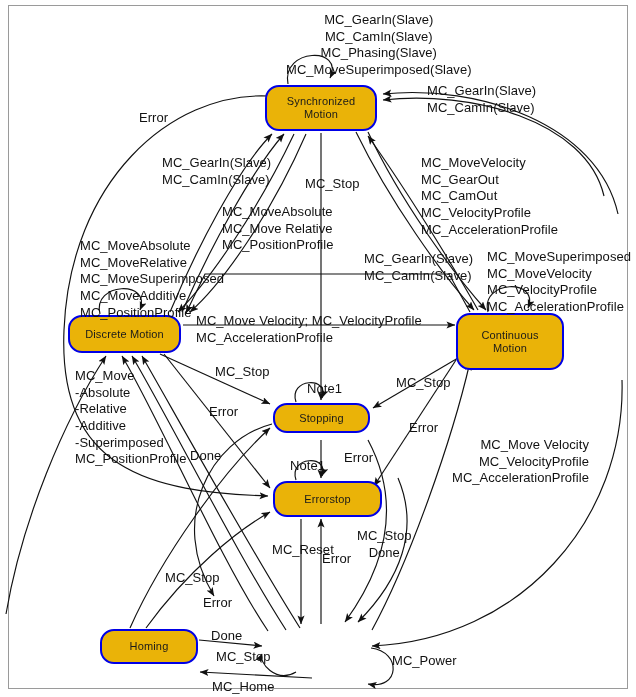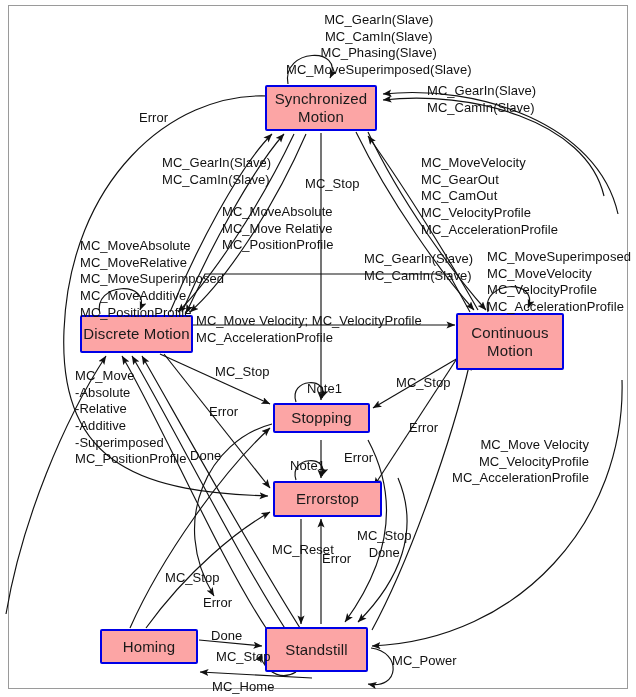--- a/index.html
+++ b/index.html
@@ -29,28 +29,28 @@
     position: absolute;
     left: 0;
     top: 0;
     width: 636px;
     height: 697px;
   }
   .state-box {
     position: absolute;
     box-sizing: border-box;
     border: 2.5px solid #0000e6;
-    border-radius: 2px;
-    background: #fca5a5;
+    border-radius: 14px;
+    background: #eab308;
     display: flex;
     align-items: center;
     justify-content: center;
     text-align: center;
     color: #1a1a1a;
-    font-size: 15px;
+    font-size: 11px;
     line-height: 1.18;
     letter-spacing: .15px;
   }
   .edge-label {
     position: absolute;
     color: #111111;
     font-size: 13px;
     line-height: 1.28;
     white-space: pre;
     letter-spacing: .05px;
@@ -143,32 +143,31 @@
 
       <path d="M371,648 C402,652 400,690 368,684"></path>
 
       <path d="M622,380 C626,520 520,640 372,646"></path>
     </g>
   </svg>
 
   <div class="state-box" style="left: 265px; top: 85px; width: 112px; height: 46px; white-space: pre;">Synchronized
 Motion</div>
 
-  <div class="state-box" style="left: 68px; top: 315px; width: 113px; height: 38px; white-space: pre; margin-left: 12px;">Discrete Motion</div>
+  <div class="state-box" style="left: 68px; top: 315px; width: 113px; height: 38px; white-space: pre;">Discrete Motion</div>
 
   <div class="state-box" style="left: 456px; top: 313px; width: 108px; height: 57px; white-space: pre;">Continuous
 Motion</div>
 
   <div class="state-box" style="left: 273px; top: 403px; width: 97px; height: 30px; white-space: pre;">Stopping</div>
 
   <div class="state-box" style="left: 273px; top: 481px; width: 109px; height: 36px; white-space: pre;">Errorstop</div>
 
   <div class="state-box" style="left: 100px; top: 629px; width: 98px; height: 35px; white-space: pre;">Homing</div>
 
-  <div class="state-box" style="left: 265px; top: 627px; width: 103px; height: 45px; white-space: pre;">Standstill</div>
 
   <div class="edge-label center" style="left: 286px; top: 12px; white-space: pre;">MC_GearIn(Slave)
 MC_CamIn(Slave)
 MC_Phasing(Slave)
 MC_MoveSuperimposed(Slave)</div>
   <div class="edge-label" style="left: 427px; top: 83px; white-space: pre;">MC_GearIn(Slave)
 MC_CamIn(Slave)</div>
   <div class="edge-label" style="left: 139px; top: 110px; white-space: pre;">Error</div>
   <div class="edge-label" style="left: 162px; top: 155px; white-space: pre;">MC_GearIn(Slave)
 MC_CamIn(Slave)</div>

